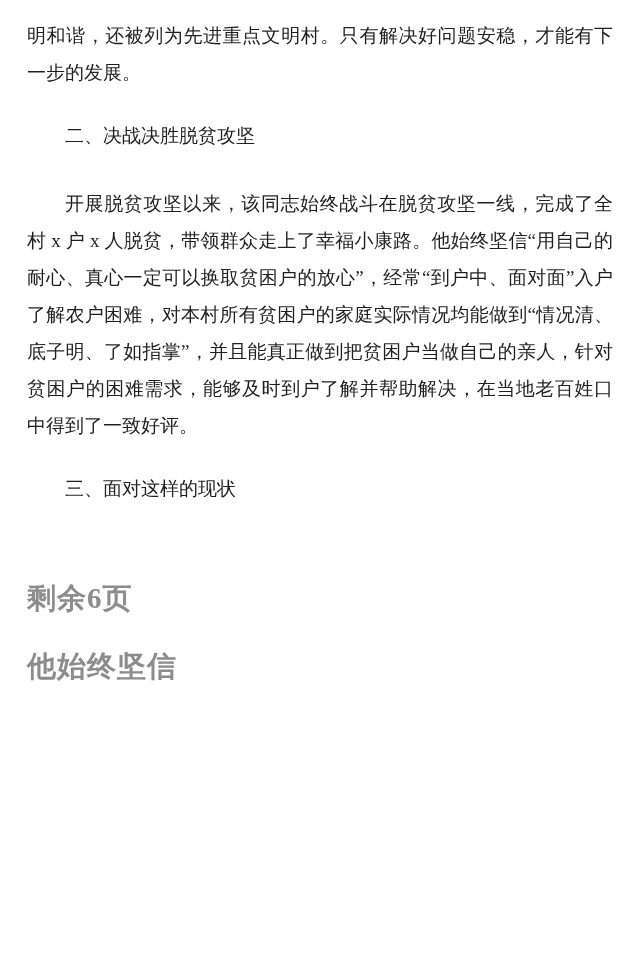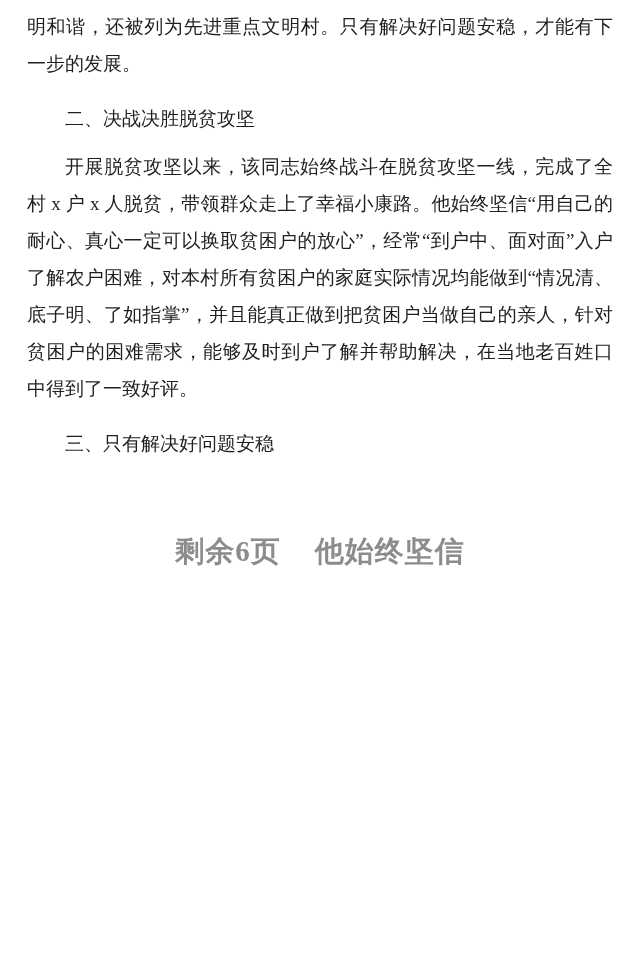--- a/index.html
+++ b/index.html
@@ -29,61 +29,63 @@
     position: relative;
     opacity: 0.9;
   }
   .clipped-line span {
     display: block;
     margin-top: -31px;
     white-space: nowrap;
   }
   .continuation {
     text-indent: 0;
-    margin-top: 2px;
+    margin-top: 11px;
   }
   .heading {
     text-indent: 2em;
-    margin-top: 18px;
+    margin-top: 28px;
+    font-family: Liberation Mono, monospace;
   }
   .para {
     text-indent: 2em;
-    margin-top: 11px;
+    margin-top: 29px;
   }
   .footer {
     margin-top: 72px;
     display: flex;
     justify-content: center;
     align-items: baseline;
     gap: 34px;
     font-size: 29px;
     line-height: 34px;
     font-weight: 700;
     color: #8c8c8c;
     letter-spacing: 1px;
     text-align: center;
     cursor: pointer;
+    flex-direction: column;
   }
 </style>
 </head>
 <body>
 
 <div class="page">
 
   <div class="clipped-line">
     <span>全村上下一条心，凝聚力战斗力不断增强，村风民风持续好转，文</span>
   </div>
 
   <p class="continuation">明和谐，还被列为先进重点文明村。只有解决好问题安稳，才能有下一步的发展。</p>
 
   <p class="heading">二、决战决胜脱贫攻坚</p>
 
   <p class="para">开展脱贫攻坚以来，该同志始终战斗在脱贫攻坚一线，完成了全村 x 户 x 人脱贫，带领群众走上了幸福小康路。他始终坚信“用自己的耐心、真心一定可以换取贫困户的放心”，经常“到户中、面对面”入户了解农户困难，对本村所有贫困户的家庭实际情况均能做到“情况清、底子明、了如指掌”，并且能真正做到把贫困户当做自己的亲人，针对贫困户的困难需求，能够及时到户了解并帮助解决，在当地老百姓口中得到了一致好评。</p>
 
-  <p class="heading">三、只有解决好问题安稳</p>
+  <p class="heading">三、面对这样的现状</p>
 
 
   <div class="footer">
     <span>剩余6页</span>
     <span>他始终坚信</span>
   </div>
 
 </div>
 
 </body></html>

